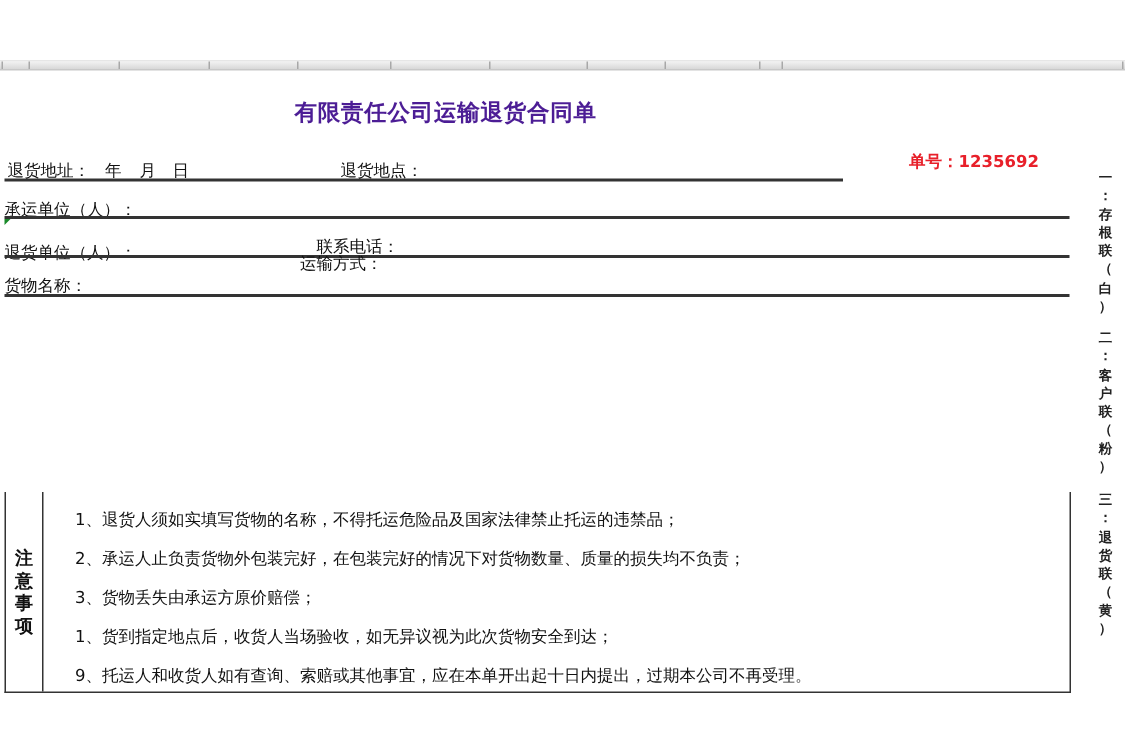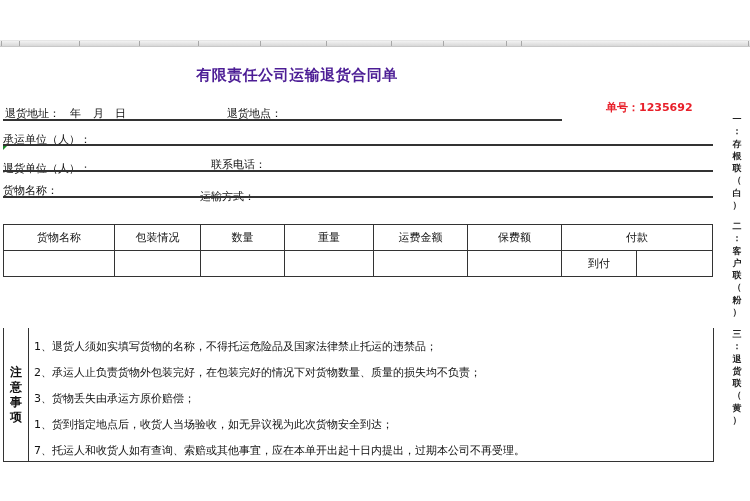--- a/index.html
+++ b/index.html
@@ -39,21 +39,21 @@
   .notes-box {
     position:absolute; left:3px; top:328px; width:709px; height:133px;
     border:1px solid #333; border-top:none;
   }
   .notes-head {
     position:absolute; left:0; top:0; width:24px; height:133px; border-right:1px solid #333;
     display:flex; flex-direction:column; align-items:center; justify-content:center;
     font-size:12px; font-weight:bold; line-height:15px;
   }
   .notes-list { position:absolute; left:30px; top:0; right:0; }
-  .note { position:absolute; left:0; font-size:11px; white-space:nowrap; }
+  .note { position:absolute; left:16px; font-size:11px; white-space:nowrap; }
   .side {
     position:absolute; left:731px; width:12px; font-size:9px; font-weight:bold; line-height:12.3px;
     text-align:center; color:#222;
   }
 </style>
 </head>
 <body>
 
 <div class="ruler" id="ruler">
     <div class="tick" style="left: 1px;"></div>
@@ -83,70 +83,51 @@
 
 <span class="lbl" style="left:3px;top:132px;">承运单位（人）：</span>
 <div class="green-mark"></div>
 <div class="field-line" style="top:144px;width:710px;"></div>
 
 <span class="lbl" style="left:3px;top:161px;">退货单位（人）：</span>
 <span class="lbl" style="left:211px;top:157px;">联系电话：</span>
 <div class="field-line" style="top:170px;width:710px;"></div>
 
 <span class="lbl" style="left:3px;top:183px;">货物名称：</span>
-<span class="lbl" style="left:200px;top:189px;">运输方式：</span>
+<span class="lbl" style="left:200px;top:168px;">运输方式：</span>
 <div class="field-line" style="top:196px;width:710px;"></div>
 
 <table class="goods">
   <colgroup>
     <col style="width:111px">
       <col style="width:86px">
       <col style="width:84px">
       <col style="width:89px">
     <col style="width:94px">
       <col style="width:94px">
       <col style="width:75px">
       <col style="width:76px">
   </colgroup>
   <tbody>
-      <tr style="height:26px;">
-    <td class="hdr">货物名称</td>
-    <td class="hdr">包装情况</td>
-    <td class="hdr">数量</td>
-    <td class="hdr">重量</td>
-    <td class="hdr">运费金额</td>
-    <td class="hdr">保费额</td>
-    <td class="hdr" colspan="2">付款</td>
-  </tr>
-  <tr style="height:26px;">
-    <td></td>
-    <td></td>
-    <td></td>
-    <td></td>
-    <td></td>
-    <td></td>
-    <td>到付</td>
-    <td></td>
-  </tr>
 </tbody>
   </table>
 
 <div class="notes-box">
   <div class="notes-head">
     <span>注</span>
     <span>意</span>
     <span>事</span>
     <span>项</span>
   </div>
   <div class="notes-list">
     <div class="note" style="top:11px;">1、退货人须如实填写货物的名称，不得托运危险品及国家法律禁止托运的违禁品；</div>
     <div class="note" style="top:37px;">2、承运人止负责货物外包装完好，在包装完好的情况下对货物数量、质量的损失均不负责；</div>
     <div class="note" style="top:63px;">3、货物丢失由承运方原价赔偿；</div>
     <div class="note" style="top:89px;">1、货到指定地点后，收货人当场验收，如无异议视为此次货物安全到达；</div>
-    <div class="note" style="top:115px;">7、托运人和收货人如有查询、索赔或其他事宜，应在本单开出起十日内提出，过期本公司不再受理。</div>
+    <div class="note" style="top:115px;">9、托运人和收货人如有查询、索赔或其他事宜，应在本单开出起十日内提出，过期本公司不再受理。</div>
   </div>
 </div>
 
 <div class="side" style="top:113px;">
   <div>一</div>
     <div>：</div>
     <div>存</div>
     <div>根</div>
     <div>联</div>
     <div>（</div>

